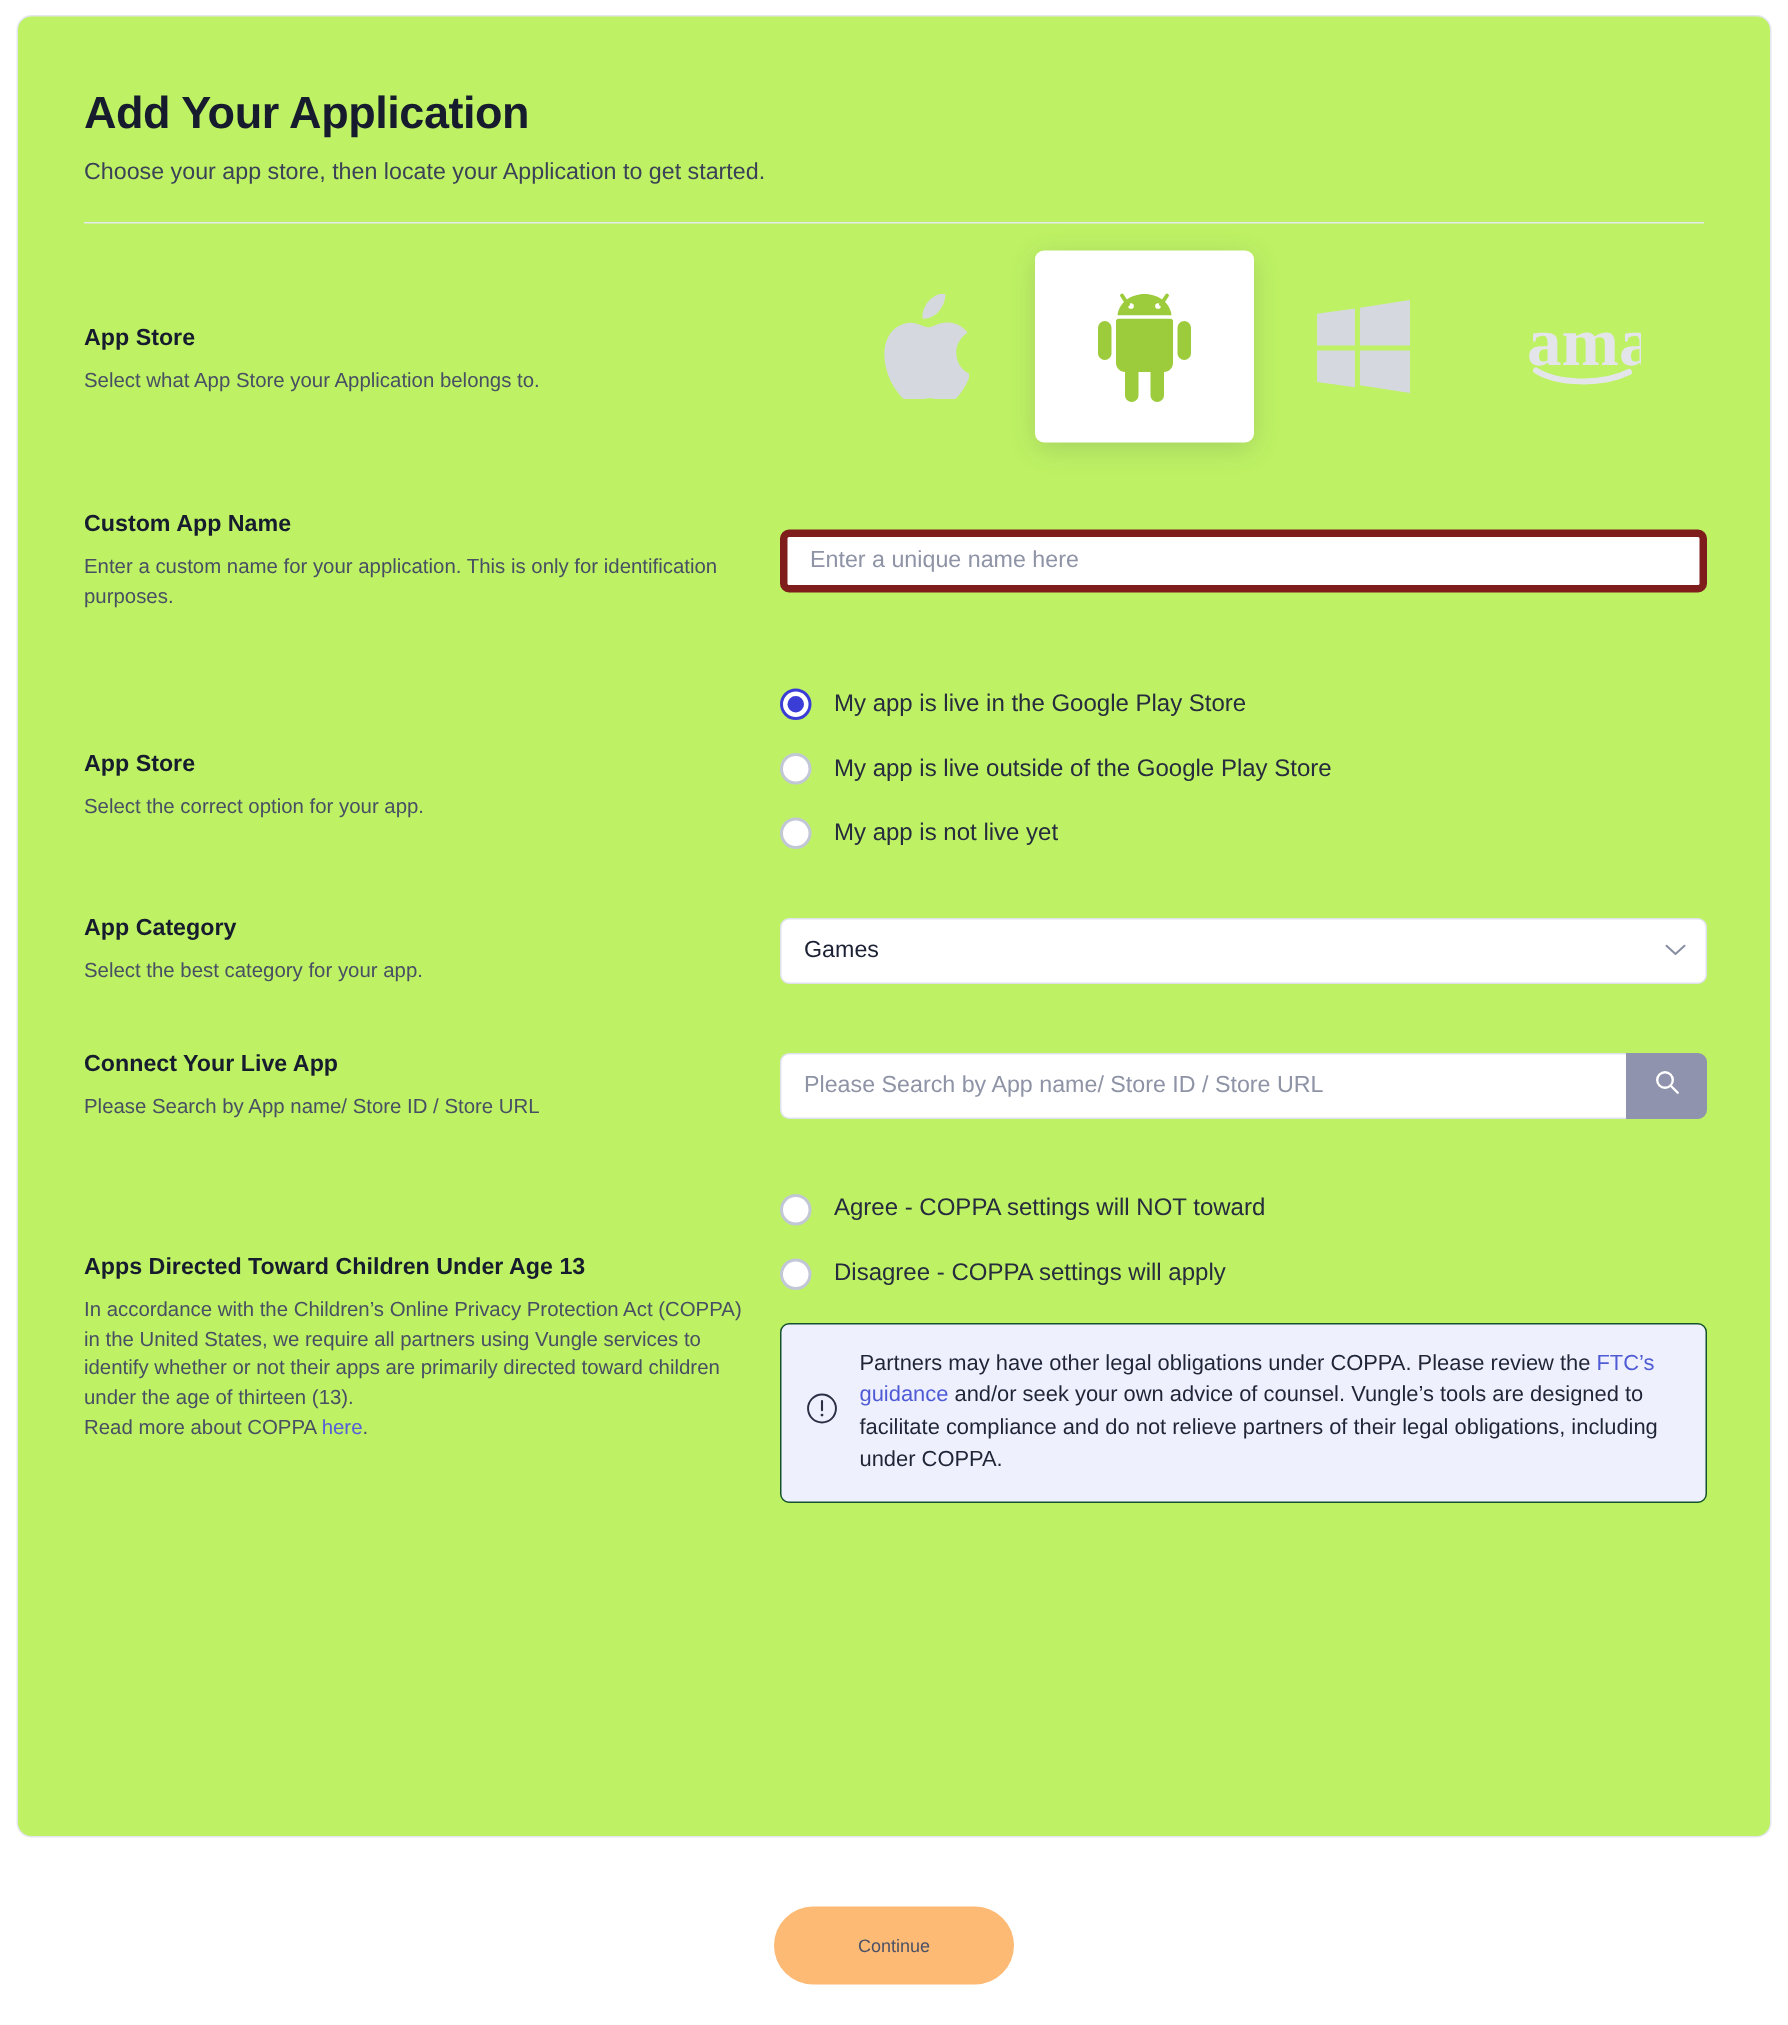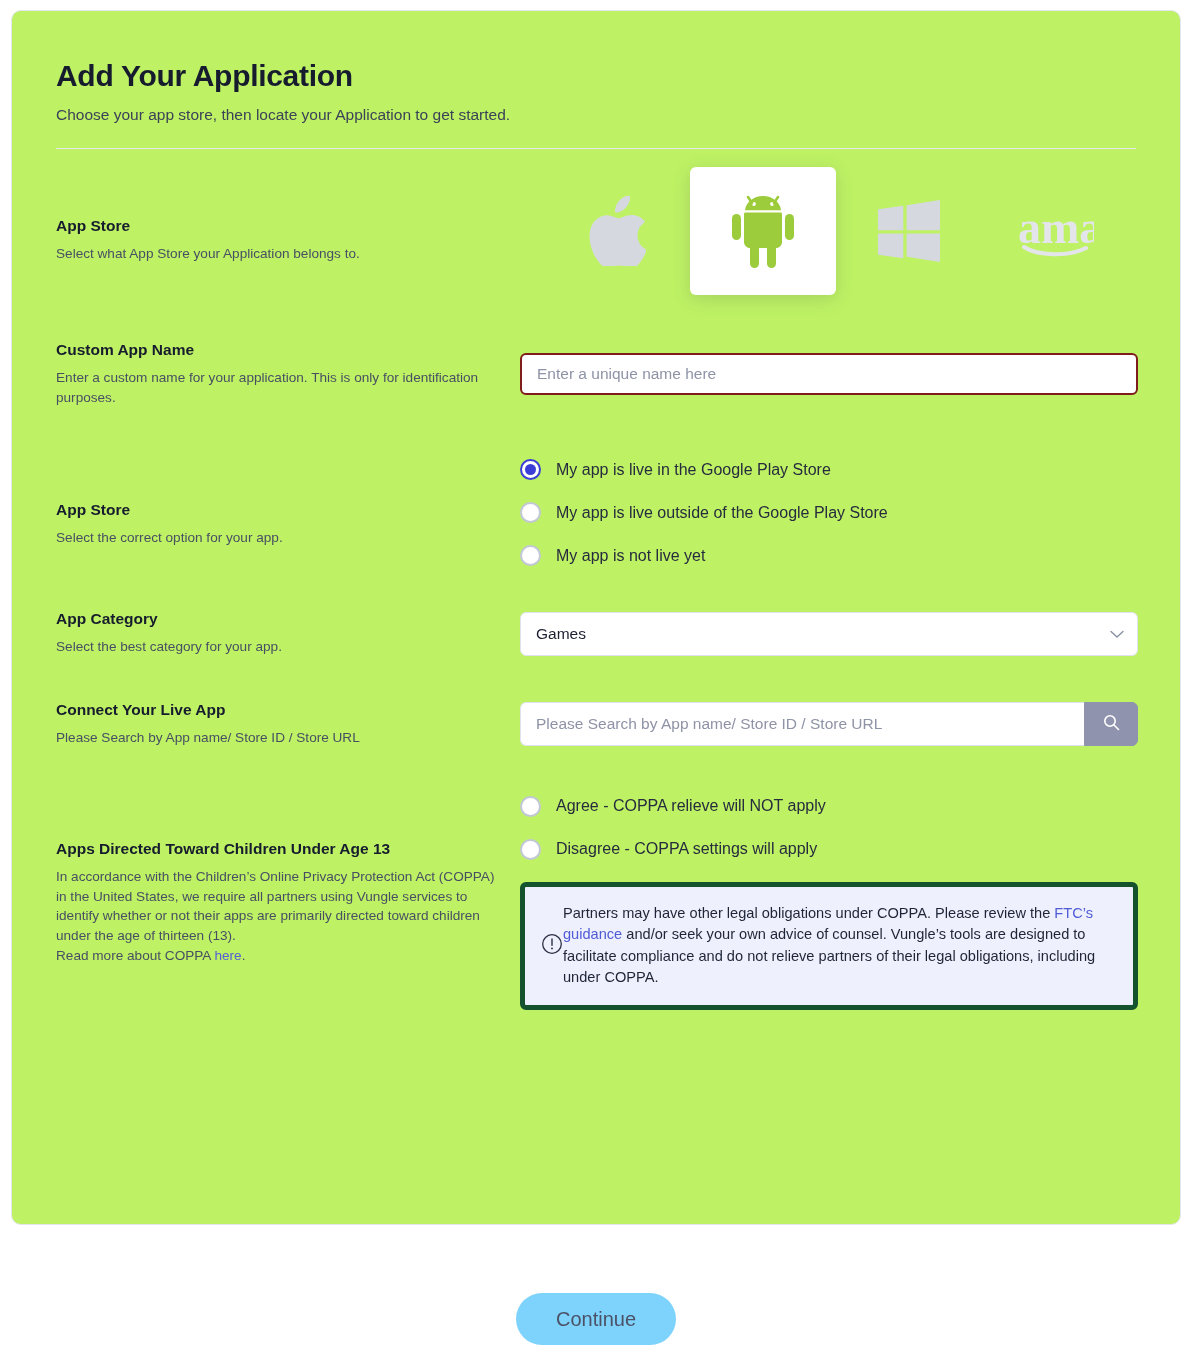--- a/index.html
+++ b/index.html
@@ -92,21 +92,21 @@
   .store-tile.selected {
     background: #ffffff;
     box-shadow: 0 4px 18px rgba(60,66,90,0.18);
   }
   .store-tile svg { display: block; }
 
   
   .text-input {
     width: 618px;
     height: 42px;
-    border: 2px solid #7f1d1d;
+    border: 5px solid #7f1d1d;
     border-radius: 6px;
     padding: 0 15px;
     font-size: 15.5px;
     color: #1c2033;
     font-family: "Liberation Sans", sans-serif;
     background: #fff;
     outline: none;
   }
   .text-input::placeholder { color: #8e93a6; }
 
@@ -203,54 +203,53 @@
 
   .coppa-text {
     font-size: 15.3px;
     color: #1f2537;
     line-height: 1.48;
     margin: 0 0 26px 0;
     width: 610px;
   }
   .notice {
     width: 618px;
-    border: 5px solid #14532d;
+    border: 1px solid #14532d;
     background: #eef0fd;
     border-radius: 6px;
     padding: 16px 18px 16px 16px;
     display: flex;
     align-items: center;
-    gap: 0;
+    gap: 14px;
   }
   .notice-text {
     font-size: 14.6px;
     line-height: 1.47;
     color: #1f2537;
   }
   .link { color: #4f5bd5; text-decoration: none; }
 
   .help-link { color: #5560d8; text-decoration: none; }
 
   .continue-wrap {
     display: flex;
     justify-content: center;
     margin-top: 46px;
     padding-bottom: 32px;
   }
   .continue-btn {
     width: 160px;
     height: 52px;
     border-radius: 26px;
-    background: #7dd3fc;
+    background: #fdba74;
     color: #4b5167;
     border: none;
-    font-size: 20px;
+    font-size: 12px;
     font-family: "Liberation Sans", sans-serif;
     cursor: pointer;
-    margin-top: 22px;
   }
 </style>
 </head>
 <body>
 
 <div class="page">
   <div class="card">
 
     <h1 class="title">Add Your Application</h1>
     <p class="subtitle">Choose your app store, then locate your Application to get started.</p>
@@ -390,21 +389,21 @@
         <div class="field-label">Apps Directed Toward Children Under Age 13</div>
         <p class="field-help">
           <span>In accordance with the Children’s Online Privacy Protection Act (COPPA) in the United States, we require all partners using Vungle services to identify whether or not their apps are primarily directed toward children under the age of thirteen (13).</span><br>
           <span>Read more about COPPA </span><a class="help-link" href="#">here</a><span>.</span>
         </p>
       </div>
       <div class="col-right">
 
         <div class="radio-line">
           <span class="radio"></span>
-          <span class="radio-label">Agree - COPPA relieve will NOT apply</span>
+          <span class="radio-label">Agree - COPPA settings will NOT toward</span>
         </div>
         <div class="radio-line">
           <span class="radio"></span>
           <span class="radio-label">Disagree - COPPA settings will apply</span>
         </div>
 
         <div class="notice">
           <span>
             <svg width="22" height="22" viewBox="0 0 22 22" fill="none" xmlns="http://www.w3.org/2000/svg">
               <circle cx="11" cy="11" r="9.3" stroke="#2b3045" stroke-width="1.3"></circle>

